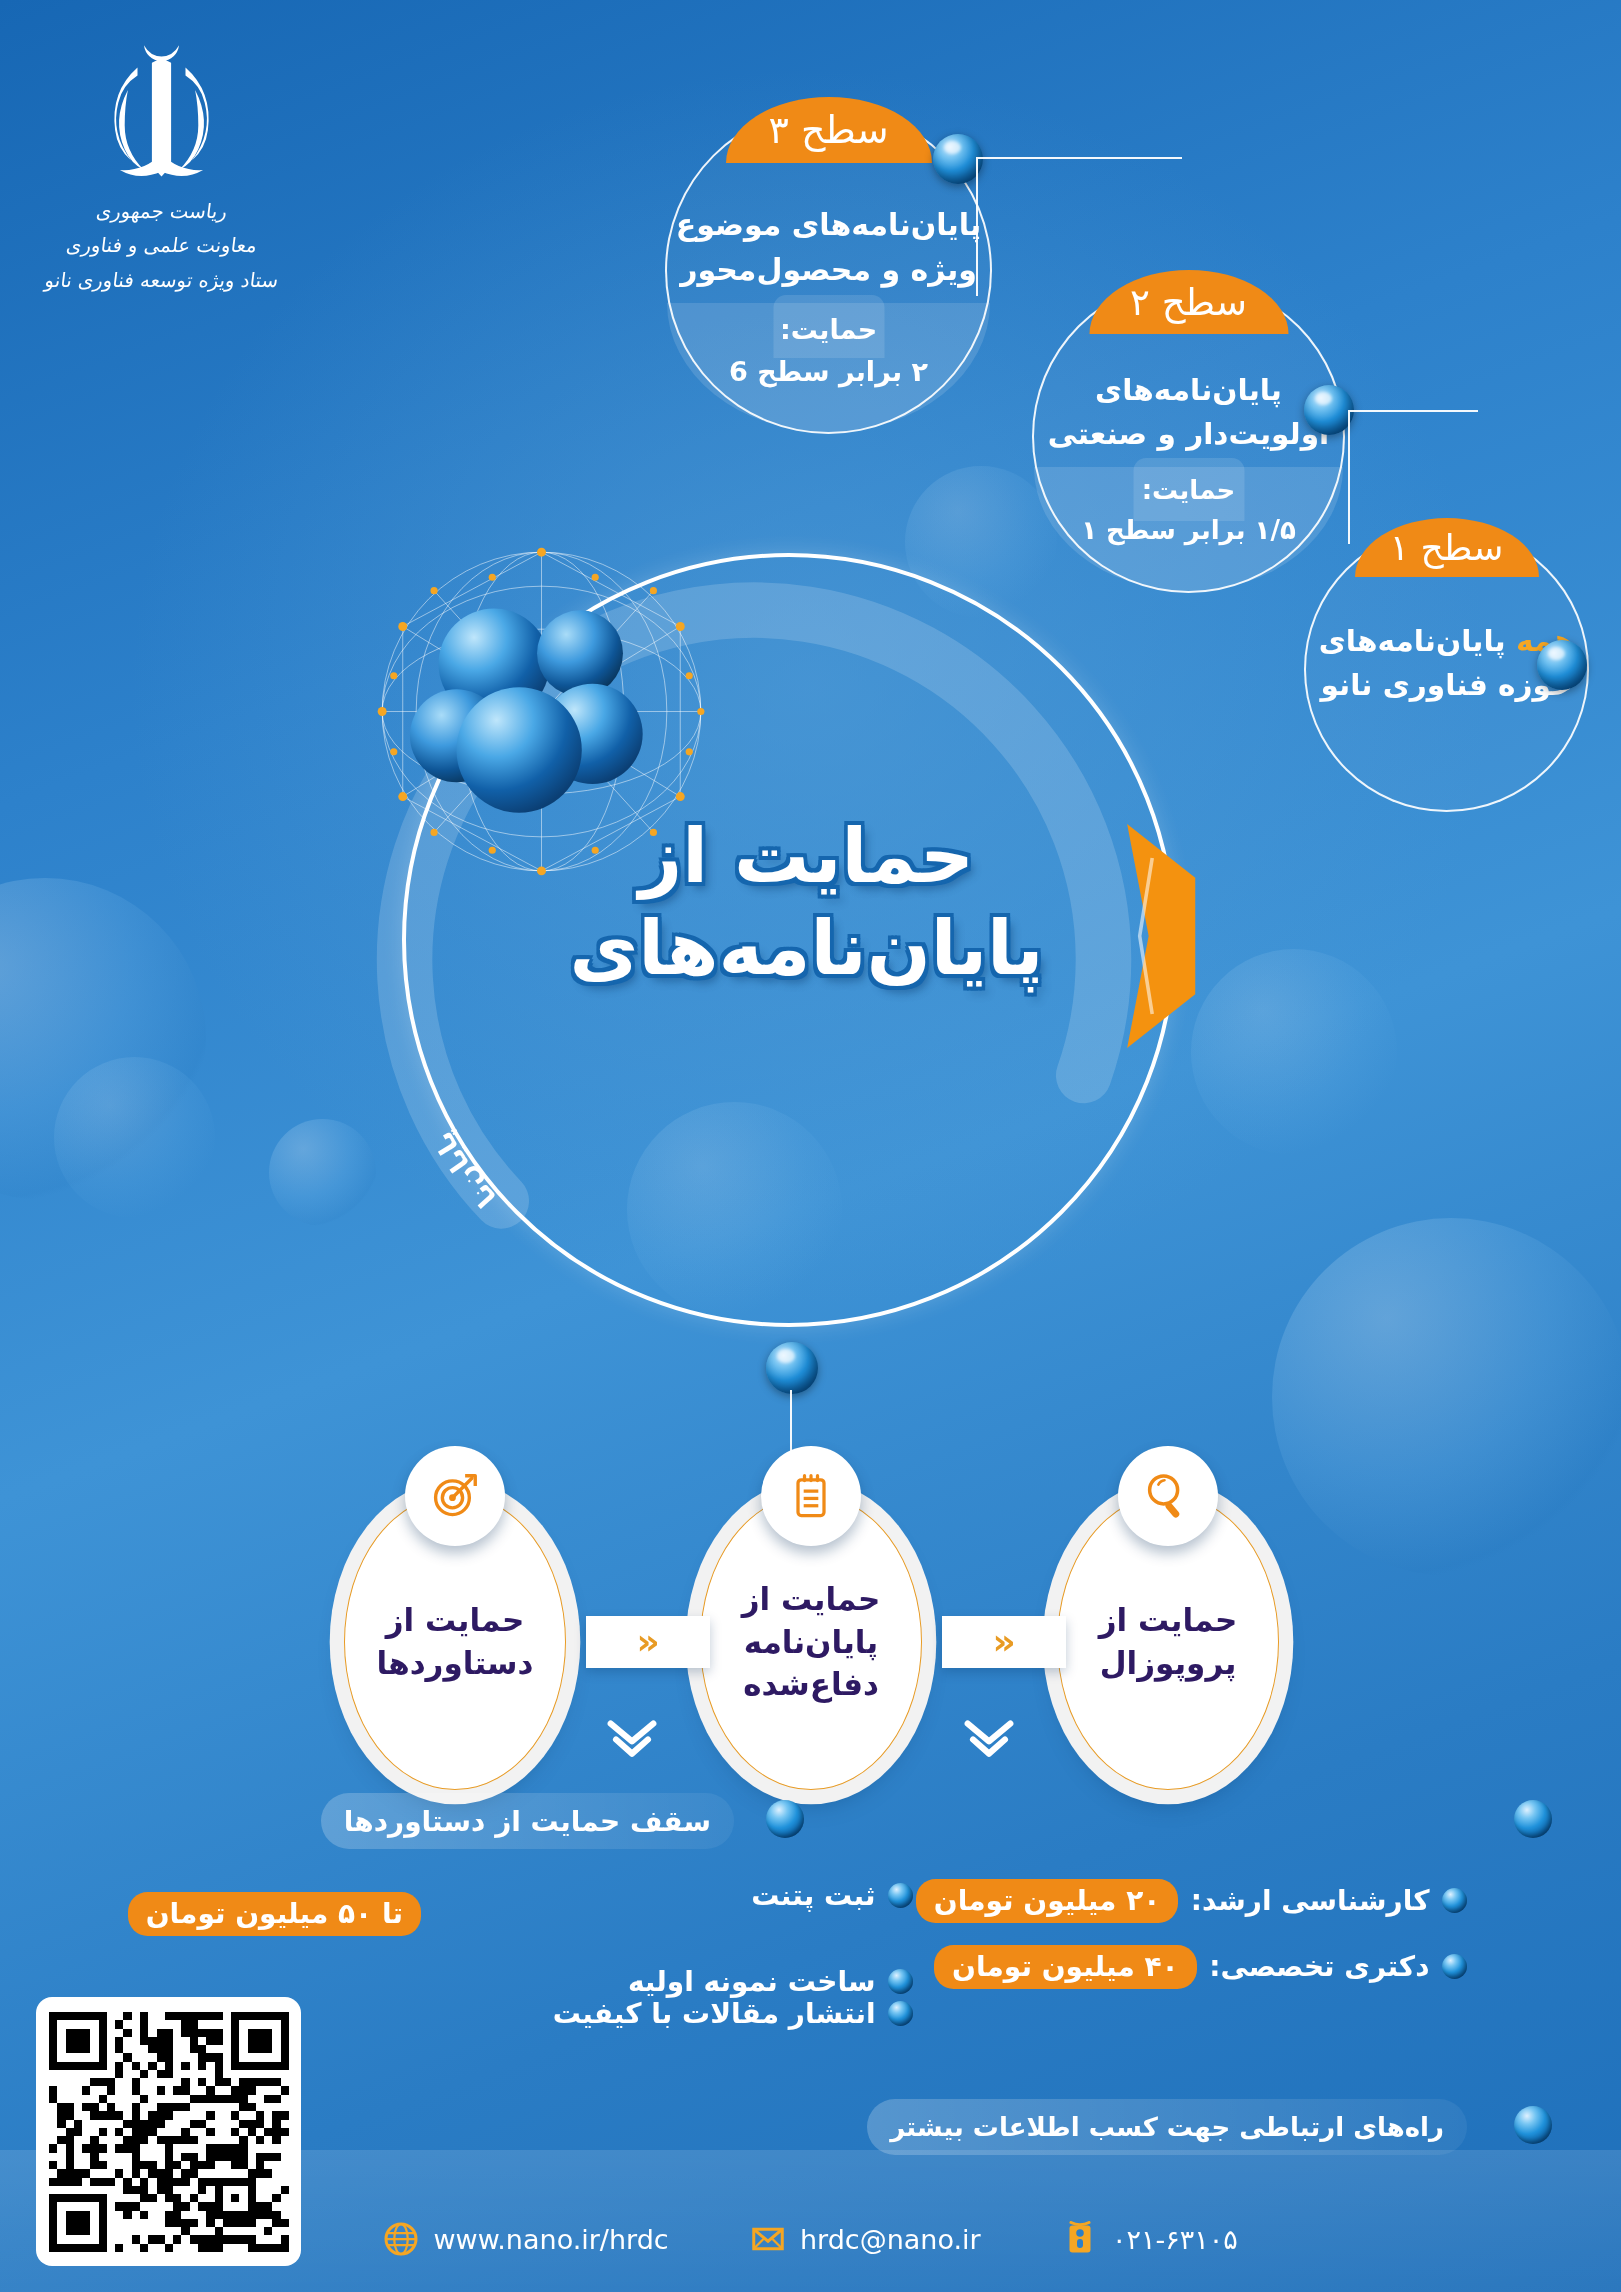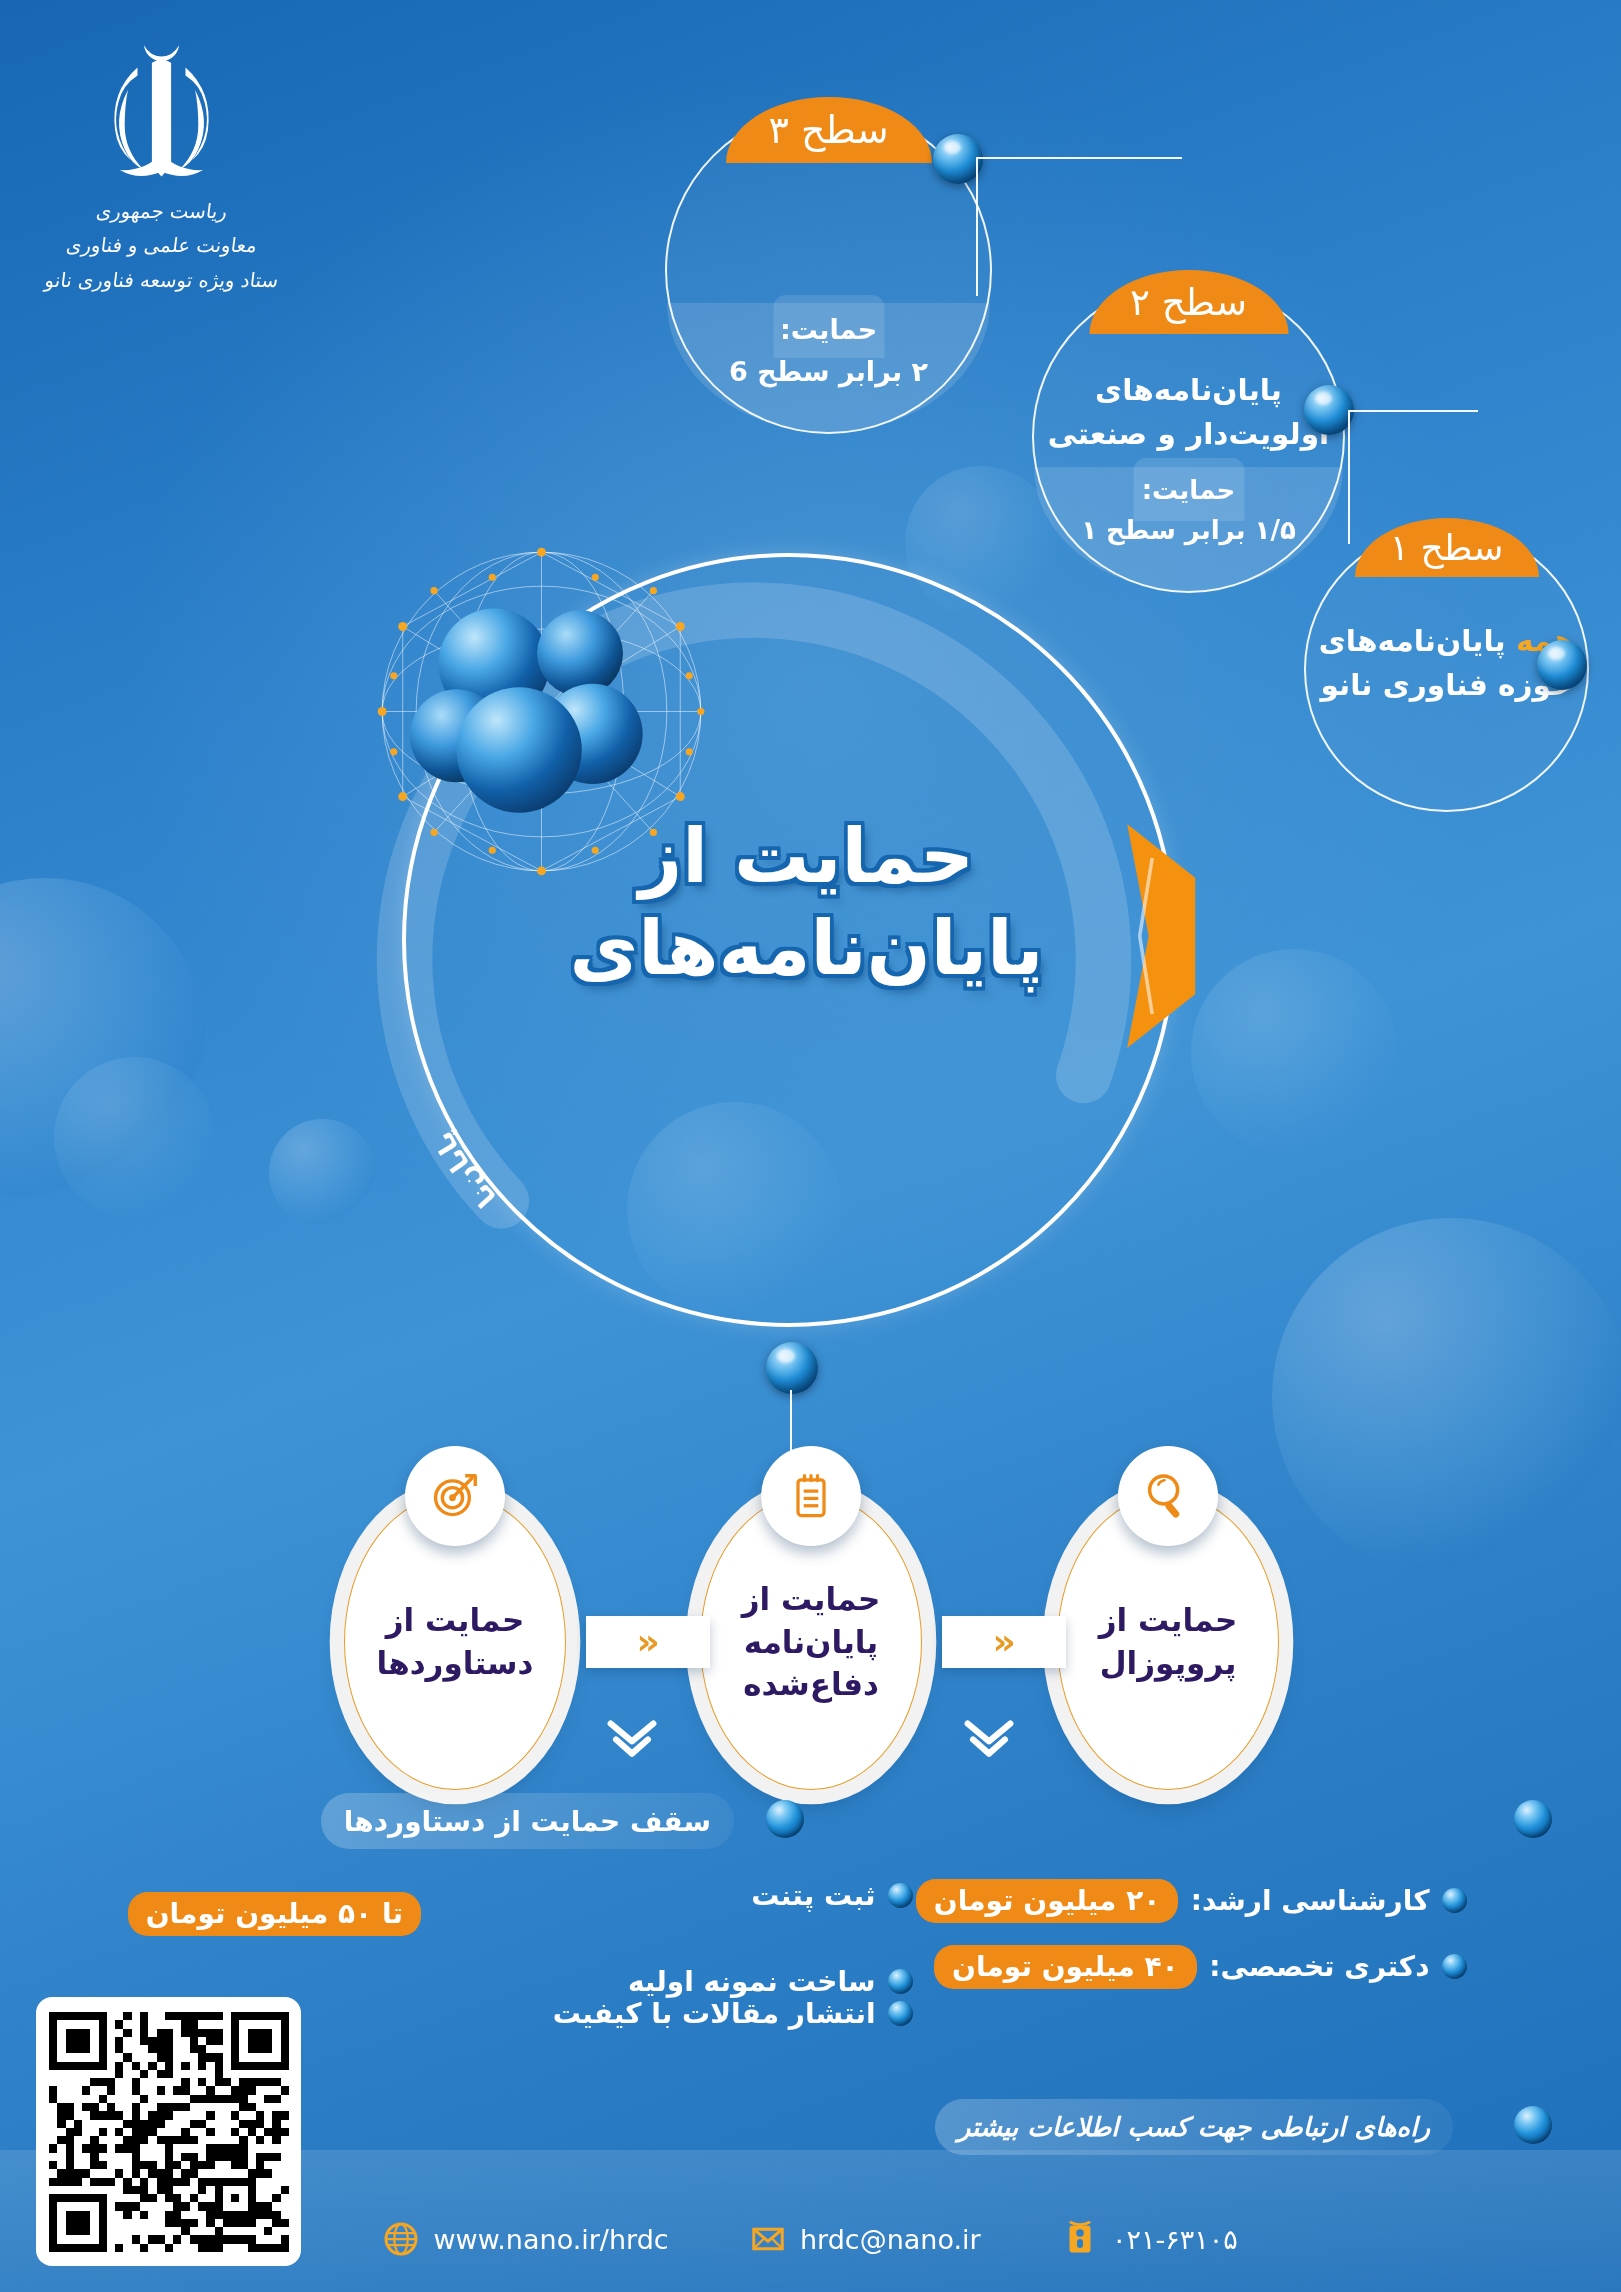--- a/index.html
+++ b/index.html
@@ -183,20 +183,24 @@
       <div class="l2">معاونت علمی و فناوری</div>
       <div class="l3">ستاد ویژه توسعه فناوری نانو</div>
     </div>
   </div>
 
   <div class="levelCircle" style="left:665px;top:107px;width:327px;height:327px;">
     <div class="waterfill"></div>
     <div class="supportbox" style="top:186px;width:111px;height:63px;"></div>
     <div class="banner" style="top:-11.6px;width:206px;height:66px;border-radius:50%/100% 100% 0 0;font-size:38px;">
       <span>سطح ۳</span>
+    </div>
+    <div class="body" style="top:93px;font-size:30px;">
+      <div>پایان‌نامه‌های موضوع</div>
+      <div>ویژه و محصول‌محور</div>
     </div>
     <div class="support" style="top:200px;width:296px;font-size:27px;">
       <div class="lbl">حمایت:</div>
       <div class="val">۲ برابر سطح 6</div>
     </div>
   </div>
   <div class="orb" style="left:933px;top:134px;width:50px;height:50px;"></div>
   <div class="connector" style="left:976px;top:157px;width:206px;height:139px;border-top-width:2.7px;border-left-width:2.7px;"></div>
 
   <div class="levelCircle" style="left:1032px;top:280px;width:313px;height:313px;">
@@ -416,21 +420,21 @@
     <span>ساخت نمونه اولیه</span>
   </div>
   <div class="infoRow" style="right:708px;top:1997px;">
     <div class="bullet"></div>
     <span>انتشار مقالات با کیفیت</span>
   </div>
 
   <div style="position:absolute;left:1514px;top:2106px;">
     <div class="bullet big"></div>
   </div>
-  <div class="infoHead" style="right:168px;top:2099px;font-size:26px;font-style:italic;">
+  <div class="infoHead" style="right:154px;top:2099px;font-size:26px;">
     <span>راه‌های ارتباطی جهت کسب اطلاعات بیشتر</span>
   </div>
 
   <div id="footerBar"></div>
   <div id="footerItems">
     <div class="fItem">
       <svg class="fIcon" viewBox="0 0 48 48">
         <circle cx="24" cy="24" r="20" fill="none" stroke="#f5a623" stroke-width="4"></circle>
         <ellipse cx="24" cy="24" rx="9" ry="20" fill="none" stroke="#f5a623" stroke-width="3"></ellipse>
         <path d="M5 16 H43 M5 32 H43 M4 24 H44" stroke="#f5a623" stroke-width="3"></path>

